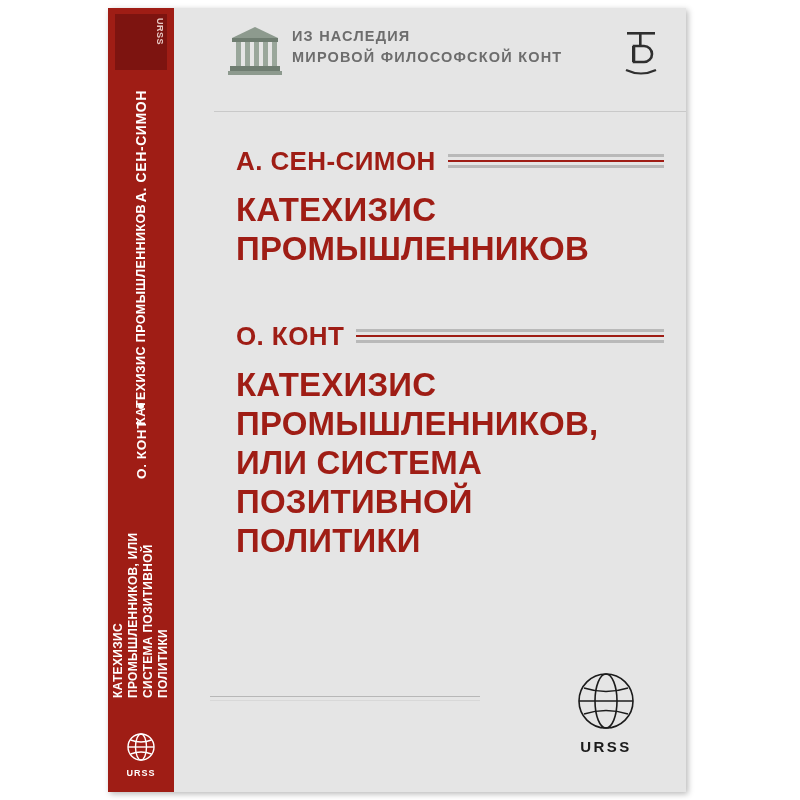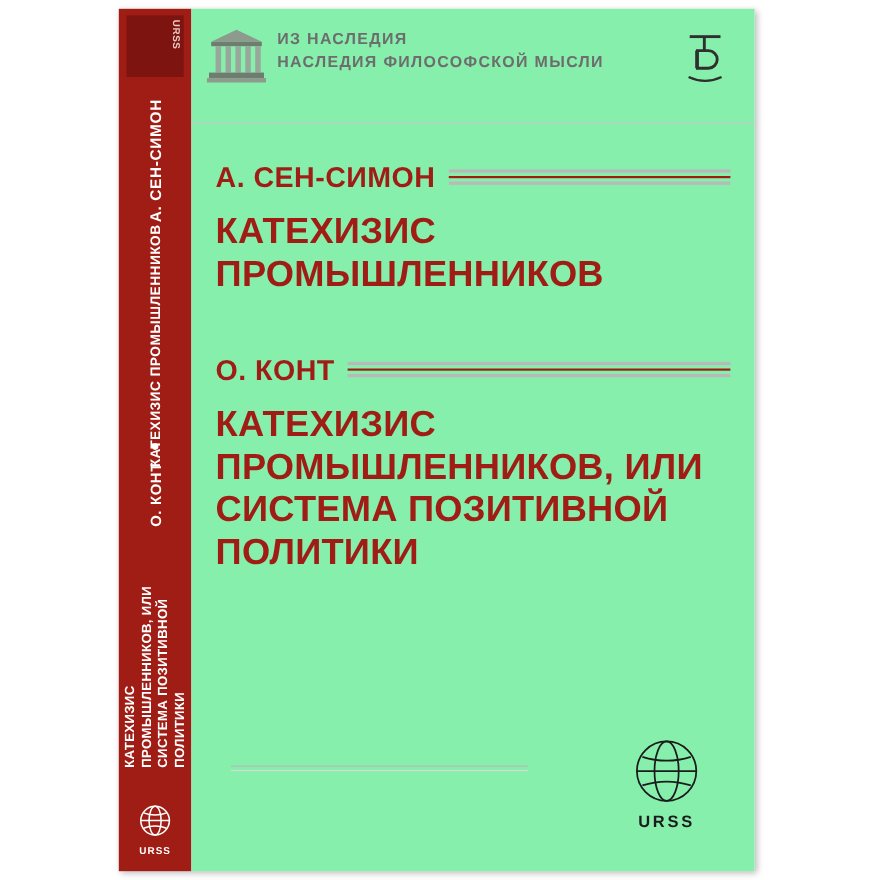--- a/index.html
+++ b/index.html
@@ -126,21 +126,22 @@
   .spine-pub .globe { margin-bottom: 2px; }
   .spine-pub .urss {
     color: #ffffff; font-size: 9px; font-weight: bold; letter-spacing: 1px;
   }
 
   
   .front {
     position: absolute;
     left: 66px; top: 0;
     width: 512px; height: 100%;
-    background: #86efac;
+    background: #e5e5e5;
+    padding-left: 40px;
   }
 
   
   .series {
     position: relative;
     height: 104px;
     border-bottom: 1px solid #c9c9c9;
   }
   .series-temple {
     position: absolute;
@@ -316,21 +317,21 @@
             <rect x="26" y="18" width="5" height="24" fill="#9aa79b"></rect>
             <rect x="35" y="18" width="5" height="24" fill="#9aa79b"></rect>
             <rect x="44" y="18" width="5" height="24" fill="#9aa79b"></rect>
             <rect x="2" y="42" width="50" height="5" fill="#6f7d71"></rect>
             <rect x="0" y="47" width="54" height="4" fill="#8d9a8e"></rect>
           </svg>
         </span>
 
         <div class="series-lines">
           <div class="series-l1">ИЗ НАСЛЕДИЯ</div>
-          <div class="series-l2">НАСЛЕДИЯ ФИЛОСОФСКОЙ МЫСЛИ</div>
+          <div class="series-l2">МИРОВОЙ ФИЛОСОФСКОЙ КОНТ</div>
         </div>
 
 
         <span class="series-mark">
           <svg width="46" height="52" viewBox="0 0 46 52">
             <rect x="9" y="6" width="28" height="2.6" fill="#2f2f2f"></rect>
             <rect x="21" y="8" width="2.6" height="12" fill="#2f2f2f"></rect>
             <path d="M16 20 h10 a8 8 0 0 1 0 16 h-10 z" fill="none" stroke="#2f2f2f" stroke-width="2.6"></path>
             <rect x="14" y="20" width="3" height="16" fill="#2f2f2f"></rect>
             <path d="M8 44 q15 7 30 0" fill="none" stroke="#2f2f2f" stroke-width="2.2"></path>

